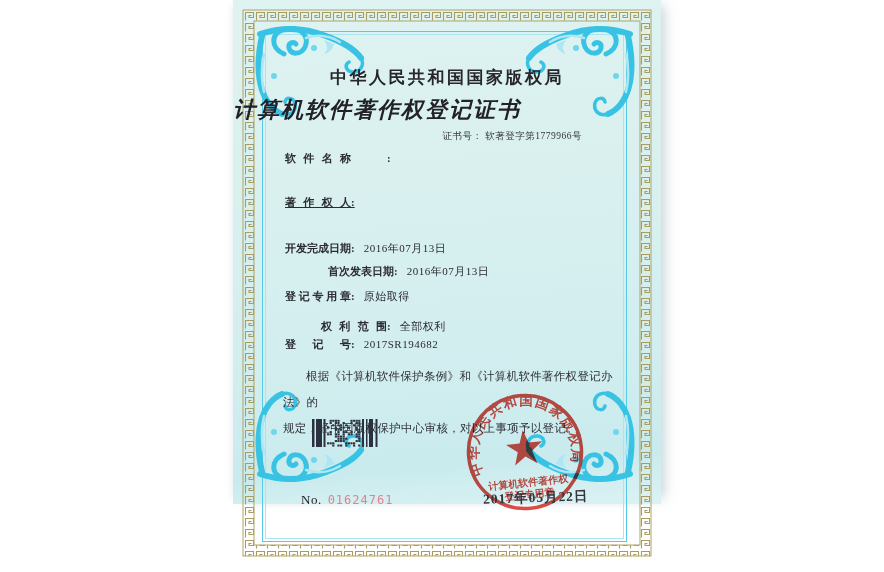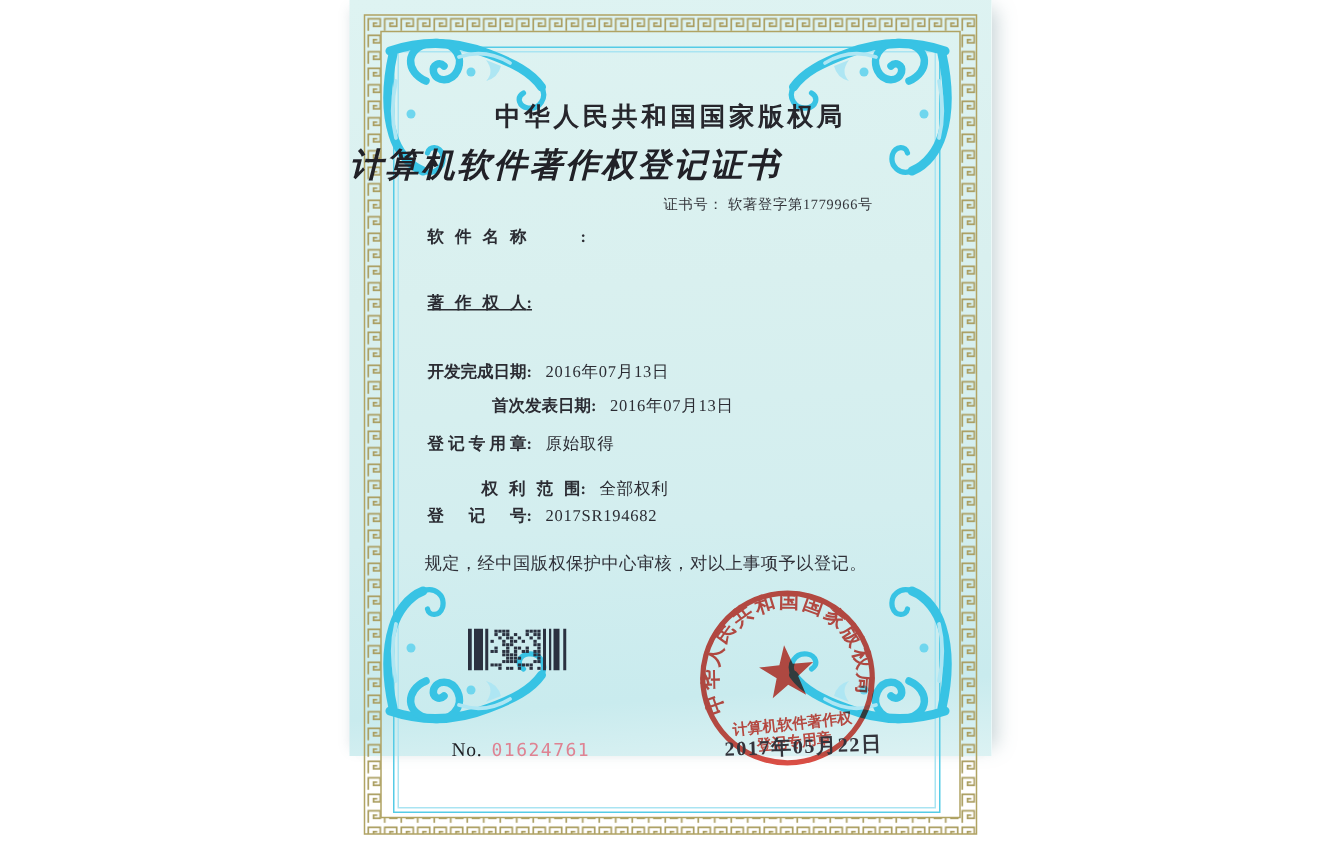--- a/index.html
+++ b/index.html
@@ -134,20 +134,21 @@
       <span class="fcolon">:</span>
     <span class="fvalue">全部权利</span>
   </div>
   <div class="frow r7">
     <span class="flabel">登记号</span>
       <span class="fcolon">:</span>
     <span class="fvalue">2017SR194682</span>
   </div>
 
   <div class="statement">
+    <div class="ln1">根据《计算机软件保护条例》和《计算机软件著作权登记办法》的</div>
     <div class="ln2">规定，经中国版权保护中心审核，对以上事项予以登记。</div>
   </div>
 
   <svg class="barcode" width="67" height="28">
     <g fill="#2b3140">
       <rect x="0" y="0" width="2.5" height="28"></rect>
       <rect x="4" y="0" width="6" height="28"></rect>
       <rect x="11.5" y="0" width="2" height="28"></rect>
       <g>
           <rect x="15" y="7.55" width="2.2" height="2"></rect>

